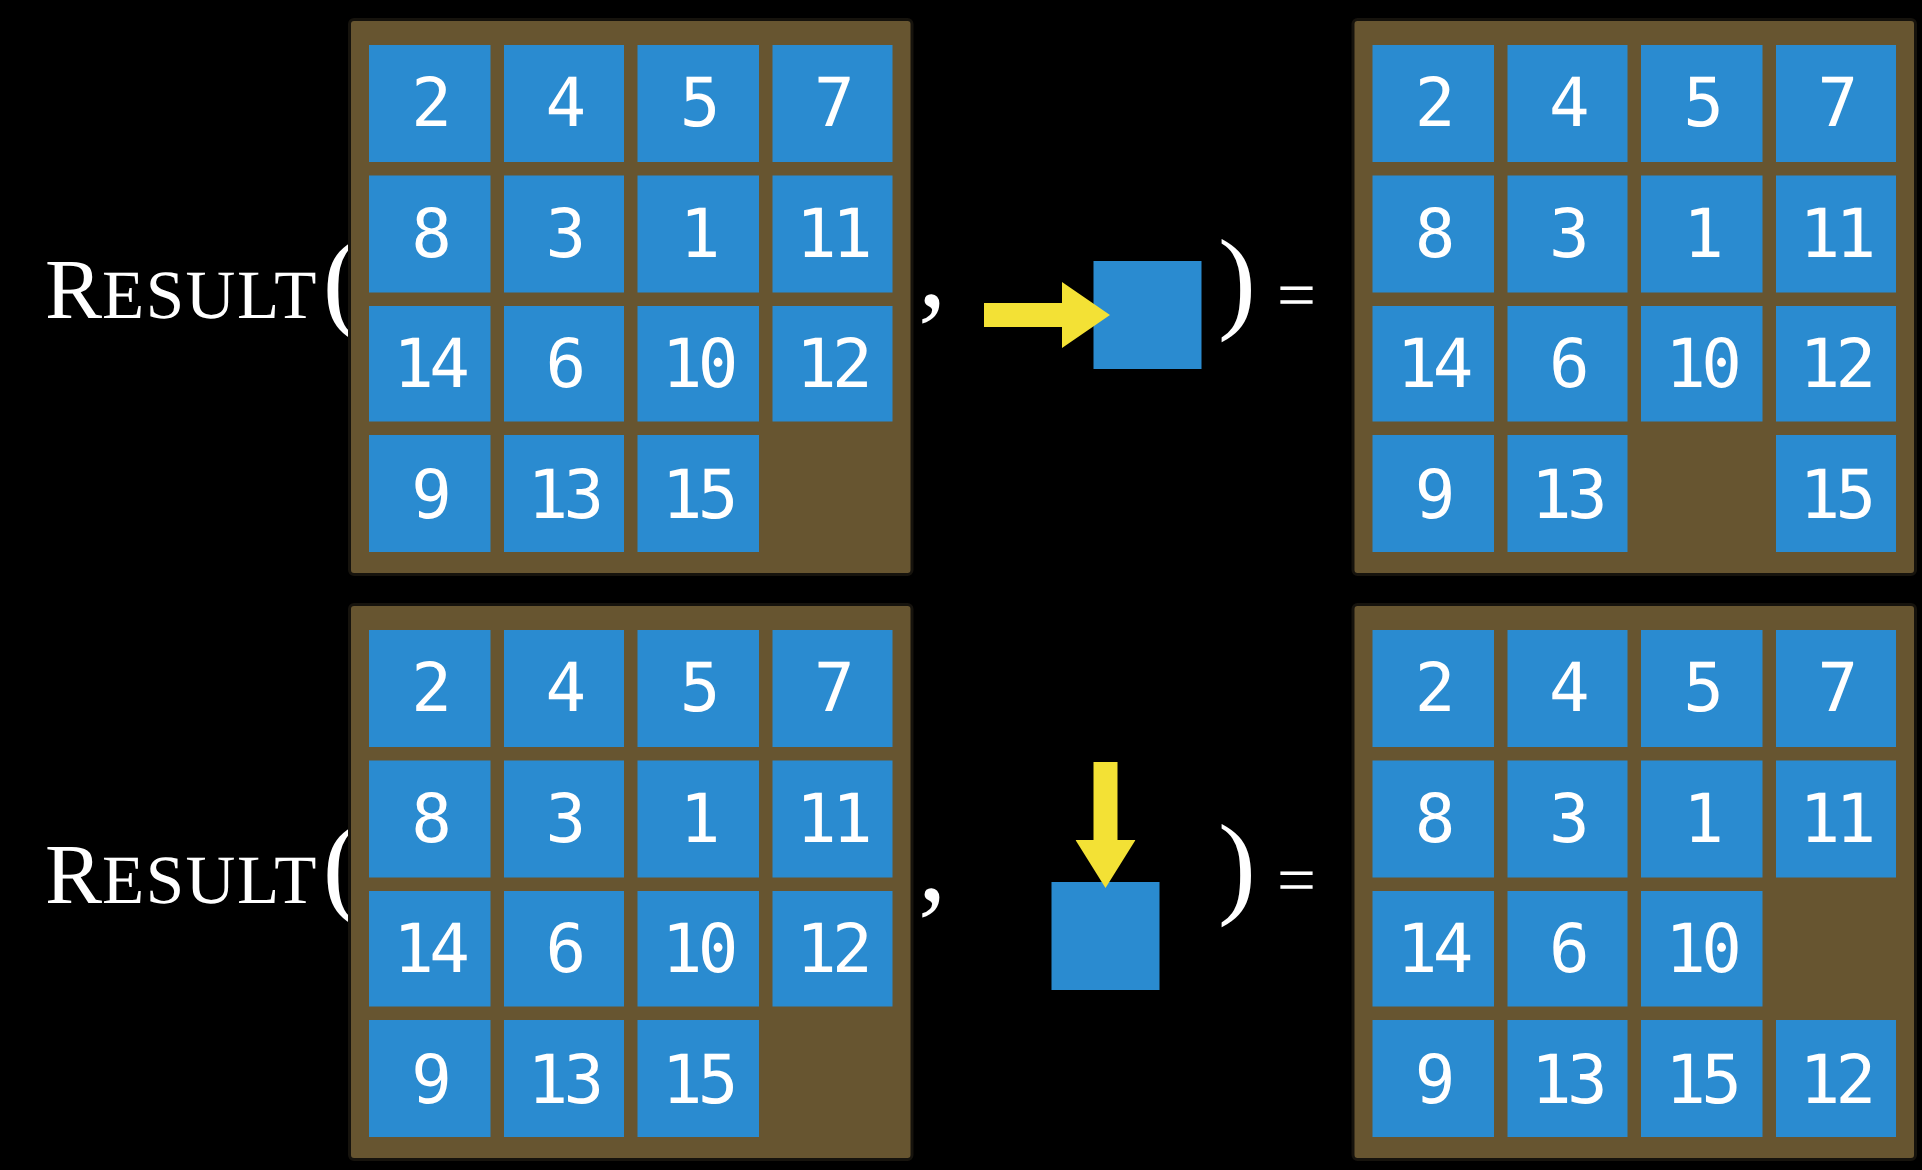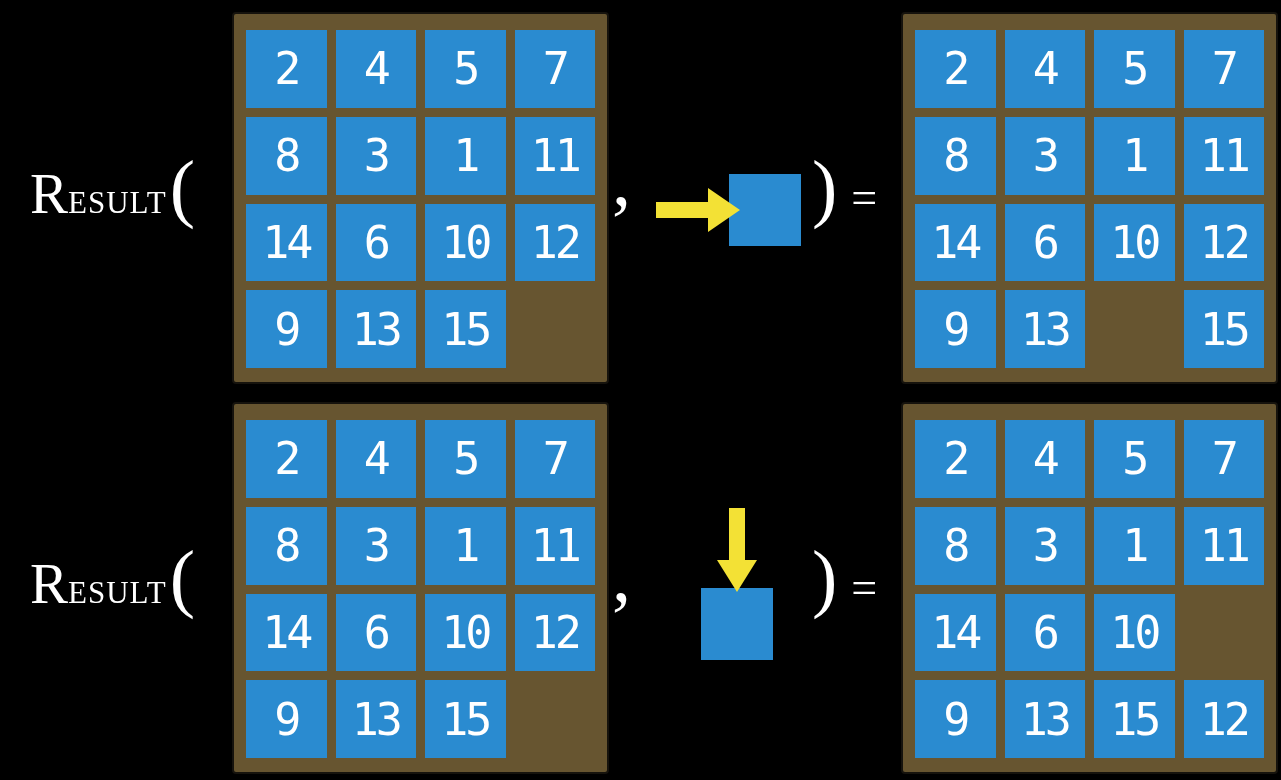--- a/index.html
+++ b/index.html
@@ -22,21 +22,21 @@
   }
   
   .func {
     position: absolute;
     display: flex;
     align-items: baseline;
     color: var(--text-white);
     white-space: nowrap;
   }
   .func .cap   { font-size: 57px; line-height: 1; }
-  .func .rest  { font-size: 31px; line-height: 1; letter-spacing: 1px; text-align: right; }
+  .func .rest  { font-size: 46px; line-height: 1; letter-spacing: 1px; text-align: right; }
   .func .paren { font-size: 76px; line-height: 1; margin-left: 3px; font-weight: 400; }
   
   .comma {
     position: absolute;
     font-size: 76px;
     line-height: 1;
     color: var(--text-white);
   }
   .closegrp {
     position: absolute;

